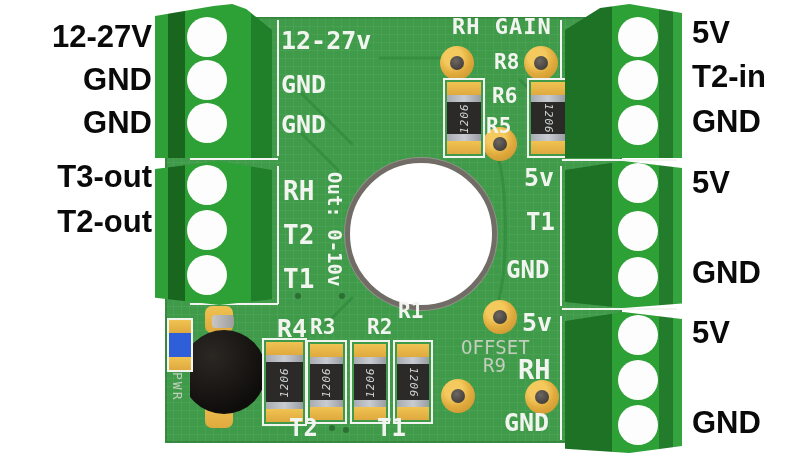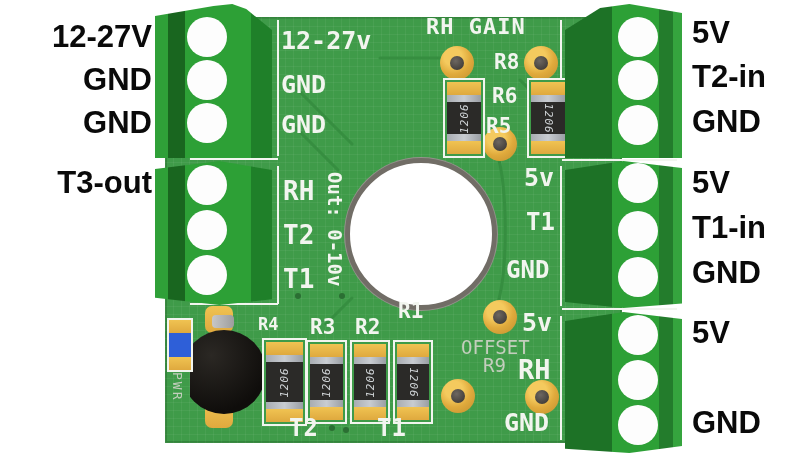--- a/index.html
+++ b/index.html
@@ -168,35 +168,35 @@
       <div class="rpad"></div>
   </div>
 
   <span class="silk" style="left:281px;top:28px;font-size:25px;">12-27v</span>
   <span class="silk" style="left:281px;top:72px;font-size:25px;">GND</span>
   <span class="silk" style="left:281px;top:112px;font-size:25px;">GND</span>
   <span class="silk" style="left:283px;top:178px;font-size:26px;">RH</span>
   <span class="silk" style="left:283px;top:222px;font-size:26px;">T2</span>
   <span class="silk" style="left:283px;top:266px;font-size:26px;">T1</span>
   <span class="silk vert" style="left:325px;top:172px;font-size:19px;">Out: 0-10v</span>
-  <span class="silk" style="left:426px;top:16px;font-size:22px;letter-spacing:1px;">RH GAIN</span>
+  <span class="silk" style="left:452px;top:16px;font-size:22px;letter-spacing:1px;">RH GAIN</span>
   <span class="silk" style="left:494px;top:52px;font-size:21px;">R8</span>
   <span class="silk" style="left:492px;top:86px;font-size:21px;">R6</span>
   <span class="silk" style="left:486px;top:116px;font-size:21px;">R5</span>
   <span class="silk" style="left:524px;top:165px;font-size:25px;">5v</span>
   <span class="silk" style="left:526px;top:210px;font-size:24px;">T1</span>
   <span class="silk" style="left:506px;top:258px;font-size:24px;">GND</span>
   <span class="silk" style="left:522px;top:310px;font-size:25px;">5v</span>
   <span class="silk dim" style="left:461px;top:338px;font-size:19px;">OFFSET</span>
   <span class="silk dim" style="left:483px;top:356px;font-size:19px;">R9</span>
   <span class="silk" style="left:518px;top:356px;font-size:27px;">RH</span>
   <span class="silk" style="left:504px;top:410px;font-size:25px;">GND</span>
-  <span class="silk" style="left:258px;top:316px;font-size:17px;">R4</span>
+  <span class="silk" style="left:277px;top:316px;font-size:25px;">R4</span>
   <span class="silk" style="left:310px;top:317px;font-size:21px;">R3</span>
-  <span class="silk" style="left:355px;top:317px;font-size:21px;">R2</span>
+  <span class="silk" style="left:367px;top:317px;font-size:21px;">R2</span>
   <span class="silk" style="left:398px;top:301px;font-size:21px;">R1</span>
   <span class="silk" style="left:289px;top:416px;font-size:24px;">T2</span>
   <span class="silk" style="left:377px;top:416px;font-size:24px;">T1</span>
   <span class="silk vert dim" style="left:171px;top:372px;font-size:13px;letter-spacing:2px;">PWR</span>
 
   <div class="tblock leftside" style="left:155px;top:4px;height:154px;clip-path:polygon(0 12px,50% 2px,66% 0,78% 5px,100% 26px,100% 100%,0 100%);"></div>
   <div class="tblock leftside" style="left:155px;top:161px;height:144px;clip-path:polygon(0 8px,55% 0,100% 9px,100% 96%,55% 100%,0 95%);"></div>
 
   <div class="tblock rightside" style="left:565px;top:4px;height:154px;clip-path:polygon(0 26px,30% 4px,55% 0,100% 9px,100% 100%,0 100%);"></div>
   <div class="tblock rightside" style="left:565px;top:161px;height:147px;clip-path:polygon(0 9px,50% 0,100% 7px,100% 97%,50% 100%,0 96%);"></div>
@@ -215,24 +215,24 @@
   <div class="screw" style="left:618px;top:163px;"></div>
   <div class="screw" style="left:618px;top:211px;"></div>
   <div class="screw" style="left:618px;top:257px;"></div>
   <div class="screw" style="left:618px;top:315px;"></div>
   <div class="screw" style="left:618px;top:360px;"></div>
   <div class="screw" style="left:618px;top:405px;"></div>
 
   <span class="pinlabel left" style="top:21px;">12-27V</span>
   <span class="pinlabel left" style="top:64px;">GND</span>
   <span class="pinlabel left" style="top:107px;">GND</span>
-  <span class="pinlabel left" style="top:167px;">T3-out</span>
+  <span class="pinlabel left" style="top:161px;">T3-out</span>
+  <span class="pinlabel left" style="top:206px;">T2-out</span>
 
   <span class="pinlabel right" style="top:17px;">5V</span>
   <span class="pinlabel right" style="top:61px;">T2-in</span>
   <span class="pinlabel right" style="top:106px;">GND</span>
   <span class="pinlabel right" style="top:167px;">5V</span>
-  <span class="pinlabel right" style="top:212px;">T1-in</span>
   <span class="pinlabel right" style="top:257px;">GND</span>
   <span class="pinlabel right" style="top:317px;">5V</span>
   <span class="pinlabel right" style="top:407px;">GND</span>
 
 </div>
 
 </body></html>

